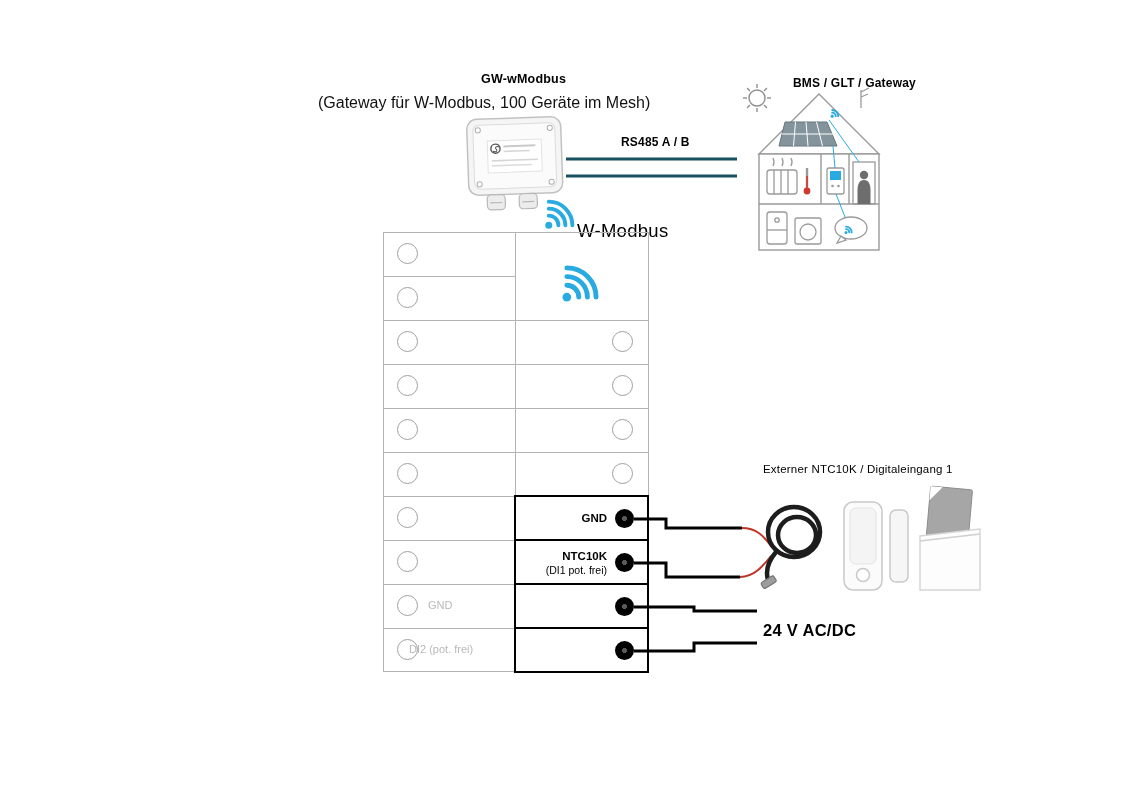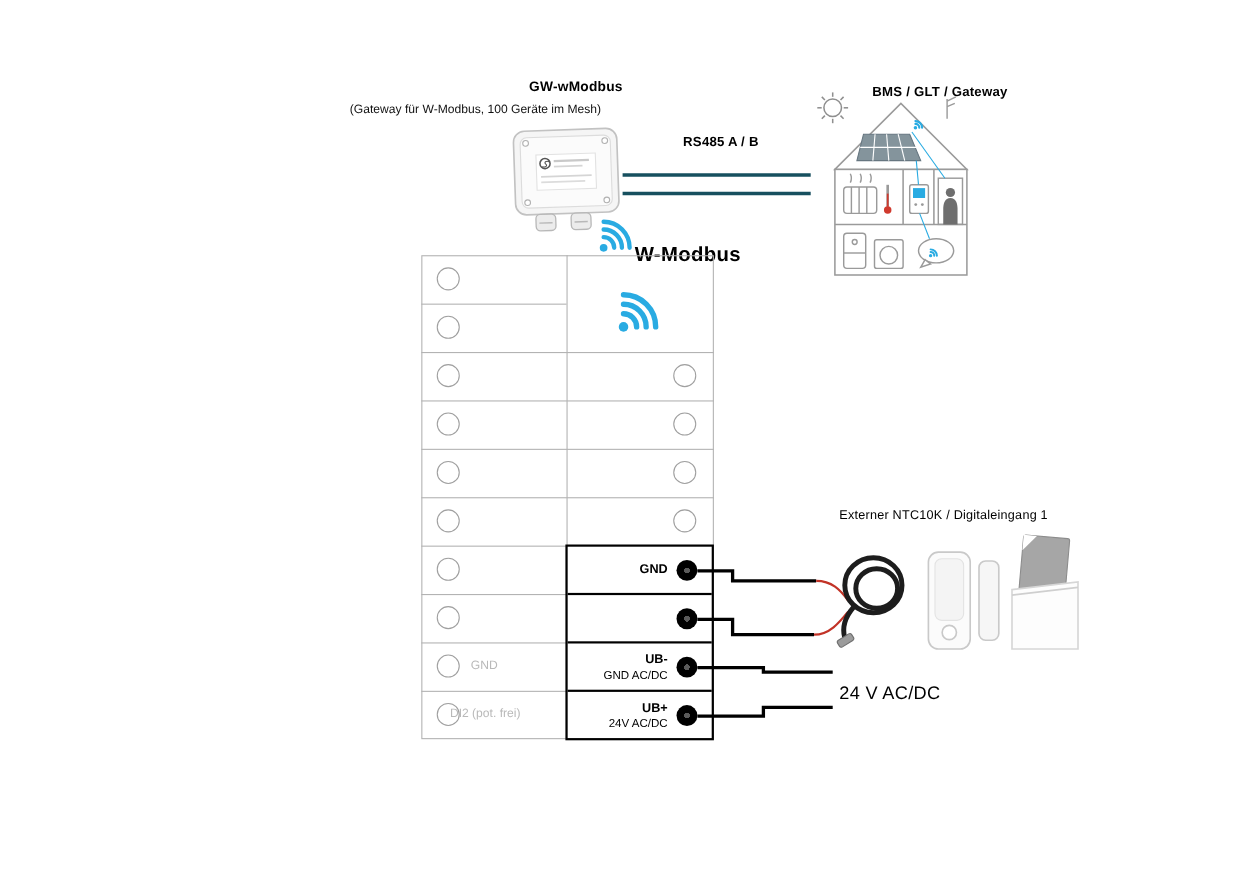--- a/index.html
+++ b/index.html
@@ -1,24 +1,24 @@
 <!DOCTYPE html>
 <html style="--accent: #29ABE2; --bus: #17505F;"><head>
 <meta charset="utf-8">
 <style>
   *{margin:0;padding:0;box-sizing:border-box}
   html,body{width:1132px;height:800px}
   body{background:#fff;font-family:"Liberation Sans",sans-serif;color:#000}
   .canvas{position:relative;width:1132px;height:800px;background:#fff;overflow:hidden}
   .abs{position:absolute}
   .title{font-size:12.5px;font-weight:bold;letter-spacing:.2px}
-  .sub{font-size:11px;color:#111}
+  .sub{font-size:16px;color:#111}
   .lbl{font-size:12px;font-weight:bold;letter-spacing:.2px}
-  .big{font-size:18.5px;font-weight:bold;letter-spacing:.3px}
-  .power{font-size:16.5px;font-weight:normal;letter-spacing:.3px}
+  .big{font-size:18.5px;font-weight:normal;letter-spacing:.3px}
+  .power{font-size:16.5px;font-weight:bold;letter-spacing:.3px}
   .ext{font-size:11.5px;font-weight:normal;letter-spacing:.2px}
   .gridline{position:absolute;background:#b3b3b3}
   .tcircle{position:absolute;width:21px;height:21px;border-radius:50%;border:1.5px solid #a0a0a0;background:#fff}
   .boldblock{position:absolute;border:2px solid #000;background:transparent}
   .bdiv{position:absolute;background:#000;height:2px}
   .conn{position:absolute;width:19px;height:19px;border-radius:50%;
         background:radial-gradient(circle,#5a5a5a 0 2.6px,#000 2.6px)}
   .clabel{position:absolute;display:flex;flex-direction:column;justify-content:center;
           align-items:flex-end;height:44px;width:86px;left:521px;text-align:right;line-height:1.18}
   .clabel .l1{font-size:11.5px;font-weight:bold}
@@ -31,21 +31,21 @@
   .wire{stroke:#000;stroke-width:3;fill:none}
   .redwire{stroke:#c23327;stroke-width:2;fill:none}
 </style>
 </head>
 <body>
 
 <div class="canvas">
 
   <div class="abs title" style="left:481px;top:72px">GW-wModbus</div>
   <div class="abs sub" style="left:318px;top:94px">(Gateway für W-Modbus, 100 Geräte im Mesh)</div>
-  <div class="abs lbl" style="left:621px;top:122px">RS485 A / B</div>
+  <div class="abs lbl" style="left:621px;top:135px">RS485 A / B</div>
   <div class="abs lbl" style="left:793px;top:76px">BMS / GLT / Gateway</div>
   <div class="abs big" style="left:577px;top:220px">W-Modbus</div>
   <div class="abs ext" style="left:763px;top:463px">Externer NTC10K / Digitaleingang 1</div>
   <div class="abs power" style="left:763px;top:621px">24 V AC/DC</div>
 
   <svg class="abs" style="left:460px;top:110px;transform:rotate(-2deg)" width="112" height="108" viewBox="0 0 112 108">
     <rect x="8" y="8" width="94" height="76" rx="10" fill="#f5f5f5" stroke="#c2c2c2" stroke-width="1.5"></rect>
     <rect x="14" y="14" width="82" height="64" rx="6" fill="#fbfbfb" stroke="#dcdcdc" stroke-width="1"></rect>
     <g fill="#fff" stroke="#b2b2b2" stroke-width="1">
       <circle cx="19" cy="19" r="2.6"></circle>
@@ -204,27 +204,23 @@
   <div class="mut" style="left:409px;top:639px">DI2 (pot. frei)</div>
 
   <div class="boldblock" style="left:514px;top:495px;width:135px;height:178px"></div>
   <div class="bdiv" style="left:516px;top:539px;width:131px"></div>
   <div class="bdiv" style="left:516px;top:583px;width:131px"></div>
   <div class="bdiv" style="left:516px;top:627px;width:131px"></div>
 
   <div class="clabel" style="top:497px">
     <span class="l1">GND</span>
   </div>
-  <div class="clabel" style="top:585px">
-    <span class="l1">UB-</span>
-    <span class="l2">GND AC/DC</span>
-  </div>
-  <div class="clabel" style="top:629px">
-    <span class="l1">UB+</span>
-    <span class="l2">24V AC/DC</span>
+  <div class="clabel" style="top:541px">
+    <span class="l1">NTC10K</span>
+    <span class="l2">(DI1 pot. frei)</span>
   </div>
 
   <svg class="abs" style="left:0;top:0" width="1132" height="800" viewBox="0 0 1132 800">
     <line class="busline" x1="566" y1="159" x2="737" y2="159"></line>
     <line class="busline" x1="566" y1="176" x2="737" y2="176"></line>
     <path class="wire" d="M634 519 H666 V528 H742"></path>
     <path class="wire" d="M634 563 H666 V577 H740"></path>
     <path class="wire" d="M634 607 H694 V611 H757"></path>
     <path class="wire" d="M634 651 H694 V643 H757"></path>
     <path class="redwire" d="M742 528 C756 528 764 536 771 546"></path>

